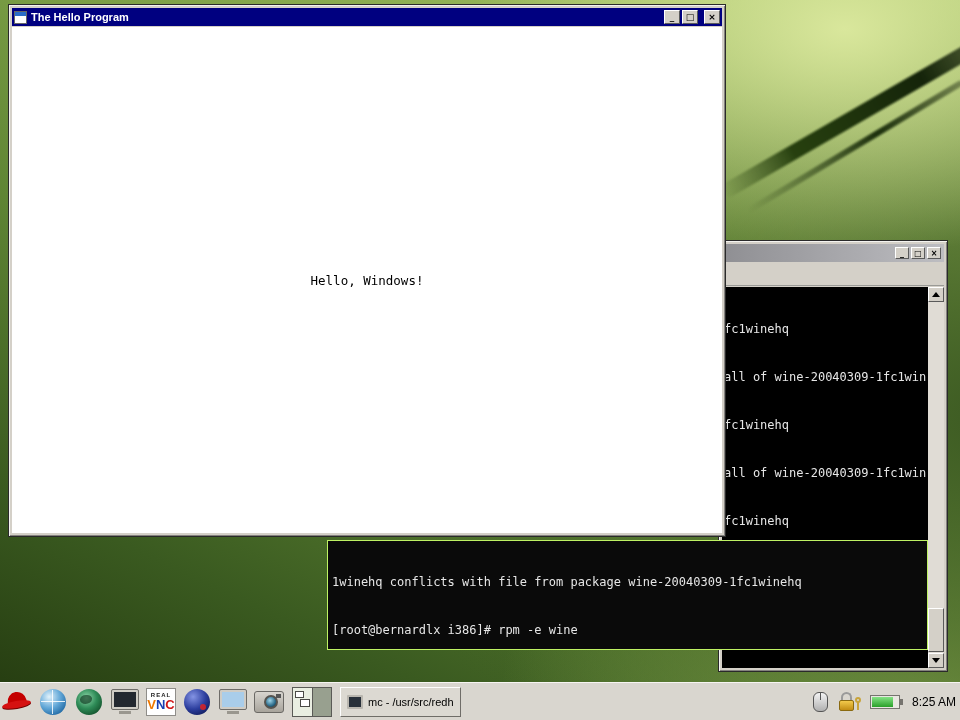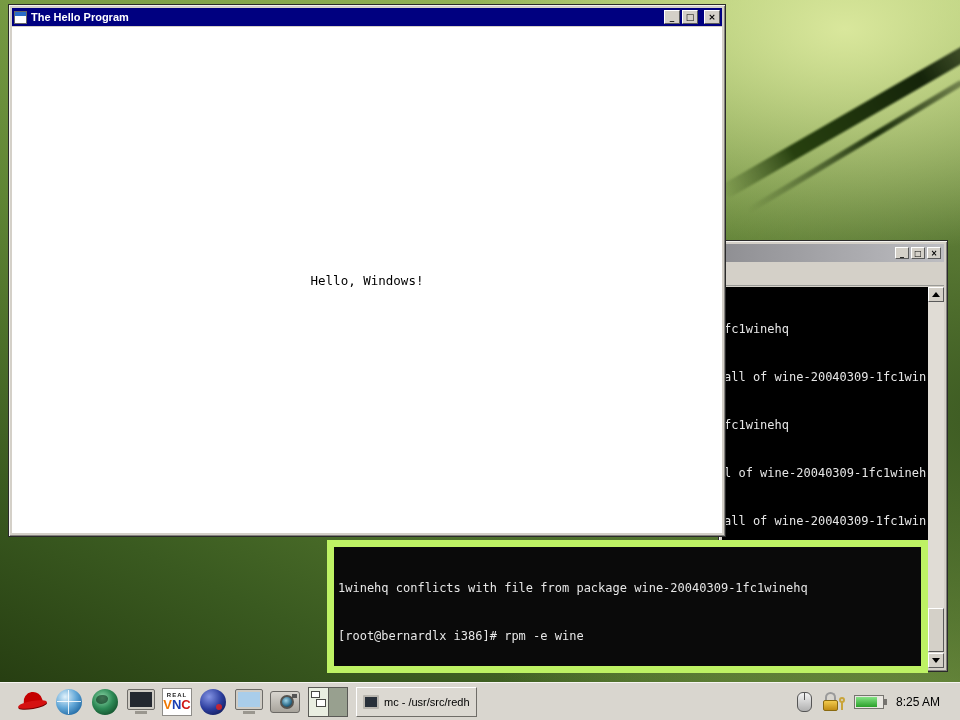--- a/index.html
+++ b/index.html
@@ -48,26 +48,26 @@
   .back-scrollbar{position:absolute;top:46px;right:3px;bottom:3px;width:16px;background:#e0dcd5;}
   .sb-btn{position:absolute;left:0;width:16px;height:15px;background:#d4d0c8;border:1px solid;
     border-color:#fff #5a5a5a #5a5a5a #fff;box-sizing:border-box;}
   .sb-up{top:0;} .sb-down{bottom:0;}
   .tri{width:0;height:0;margin:4px auto 0;}
   .tri-up{border-left:4px solid transparent;border-right:4px solid transparent;border-bottom:5px solid #000;}
   .tri-down{border-left:4px solid transparent;border-right:4px solid transparent;border-top:5px solid #000;}
   .sb-thumb{position:absolute;left:0;bottom:16px;width:16px;height:44px;background:#d4d0c8;border:1px solid;
     border-color:#fff #5a5a5a #5a5a5a #fff;box-sizing:border-box;}
   
-  .front-terminal{position:absolute;left:327px;top:540px;width:601px;height:133px;background:#0a0a0a;
-    border:7px solid #bef264;box-sizing:border-box;color:#e6e6e6;
+  .front-terminal{position:absolute;left:327px;top:540px;width:601px;height:110px;background:#0a0a0a;
+    border:1px solid #bef264;box-sizing:border-box;color:#e6e6e6;
     font:12px/16px "DejaVu Sans Mono",monospace;white-space:pre;overflow:hidden;padding:1px 0 0 4px;}
   
   .taskbar{position:absolute;left:0;top:682px;width:960px;height:38px;background:#d9d6cf;
-    border-top:1px solid #f6f5f2;box-sizing:border-box;display:flex;align-items:center;padding:0 16px;gap:2px;}
+    border-top:1px solid #f6f5f2;box-sizing:border-box;display:flex;align-items:center;padding:0 0;gap:2px;}
   .launch{width:34px;height:34px;display:flex;align-items:center;justify-content:center;position:relative;flex:0 0 auto;}
   
   .icon-redhat{position:relative;width:30px;height:26px;}
   .hat-crown{position:absolute;left:5px;top:3px;width:19px;height:12px;background:#c40000;border-radius:10px 10px 2px 2px;transform:rotate(-10deg);}
   .hat-brim{position:absolute;left:0;top:12px;width:29px;height:7px;background:#d51111;border-radius:50%;transform:rotate(-10deg);box-shadow:0 1px 0 #6e0000;}
   
   .orb{width:26px;height:26px;border-radius:50%;position:relative;overflow:hidden;}
   .orb-browser{background:radial-gradient(circle at 35% 30%, #e2f2fb, #63a8d8 45%, #19629e 85%);}
   .lat{position:absolute;left:1px;right:1px;top:12px;height:1px;background:rgba(255,255,255,.85);}
   .lon{position:absolute;left:12px;top:1px;bottom:1px;width:1px;background:rgba(255,255,255,.85);}
@@ -133,21 +133,20 @@
     <div class="back-titlebar">
       <button class="ctl-btn small">_</button>
       <button class="ctl-btn small">□</button>
       <button class="ctl-btn small">×</button>
     </div>
     <div class="back-menuband"></div>
     <div class="back-content">
       <div class="tline">fc1winehq</div>
       <div class="tline">all of wine-20040309-1fc1win</div>
       <div class="tline">fc1winehq</div>
-      <div class="tline">l of wine-20040309-1fc1wineh</div>
       <div class="tline">all of wine-20040309-1fc1win</div>
       <div class="tline">fc1winehq</div>
       <div class="tline"> of wine-20040309-1fc1winehq</div>
       
       
       
       
       
       
       

